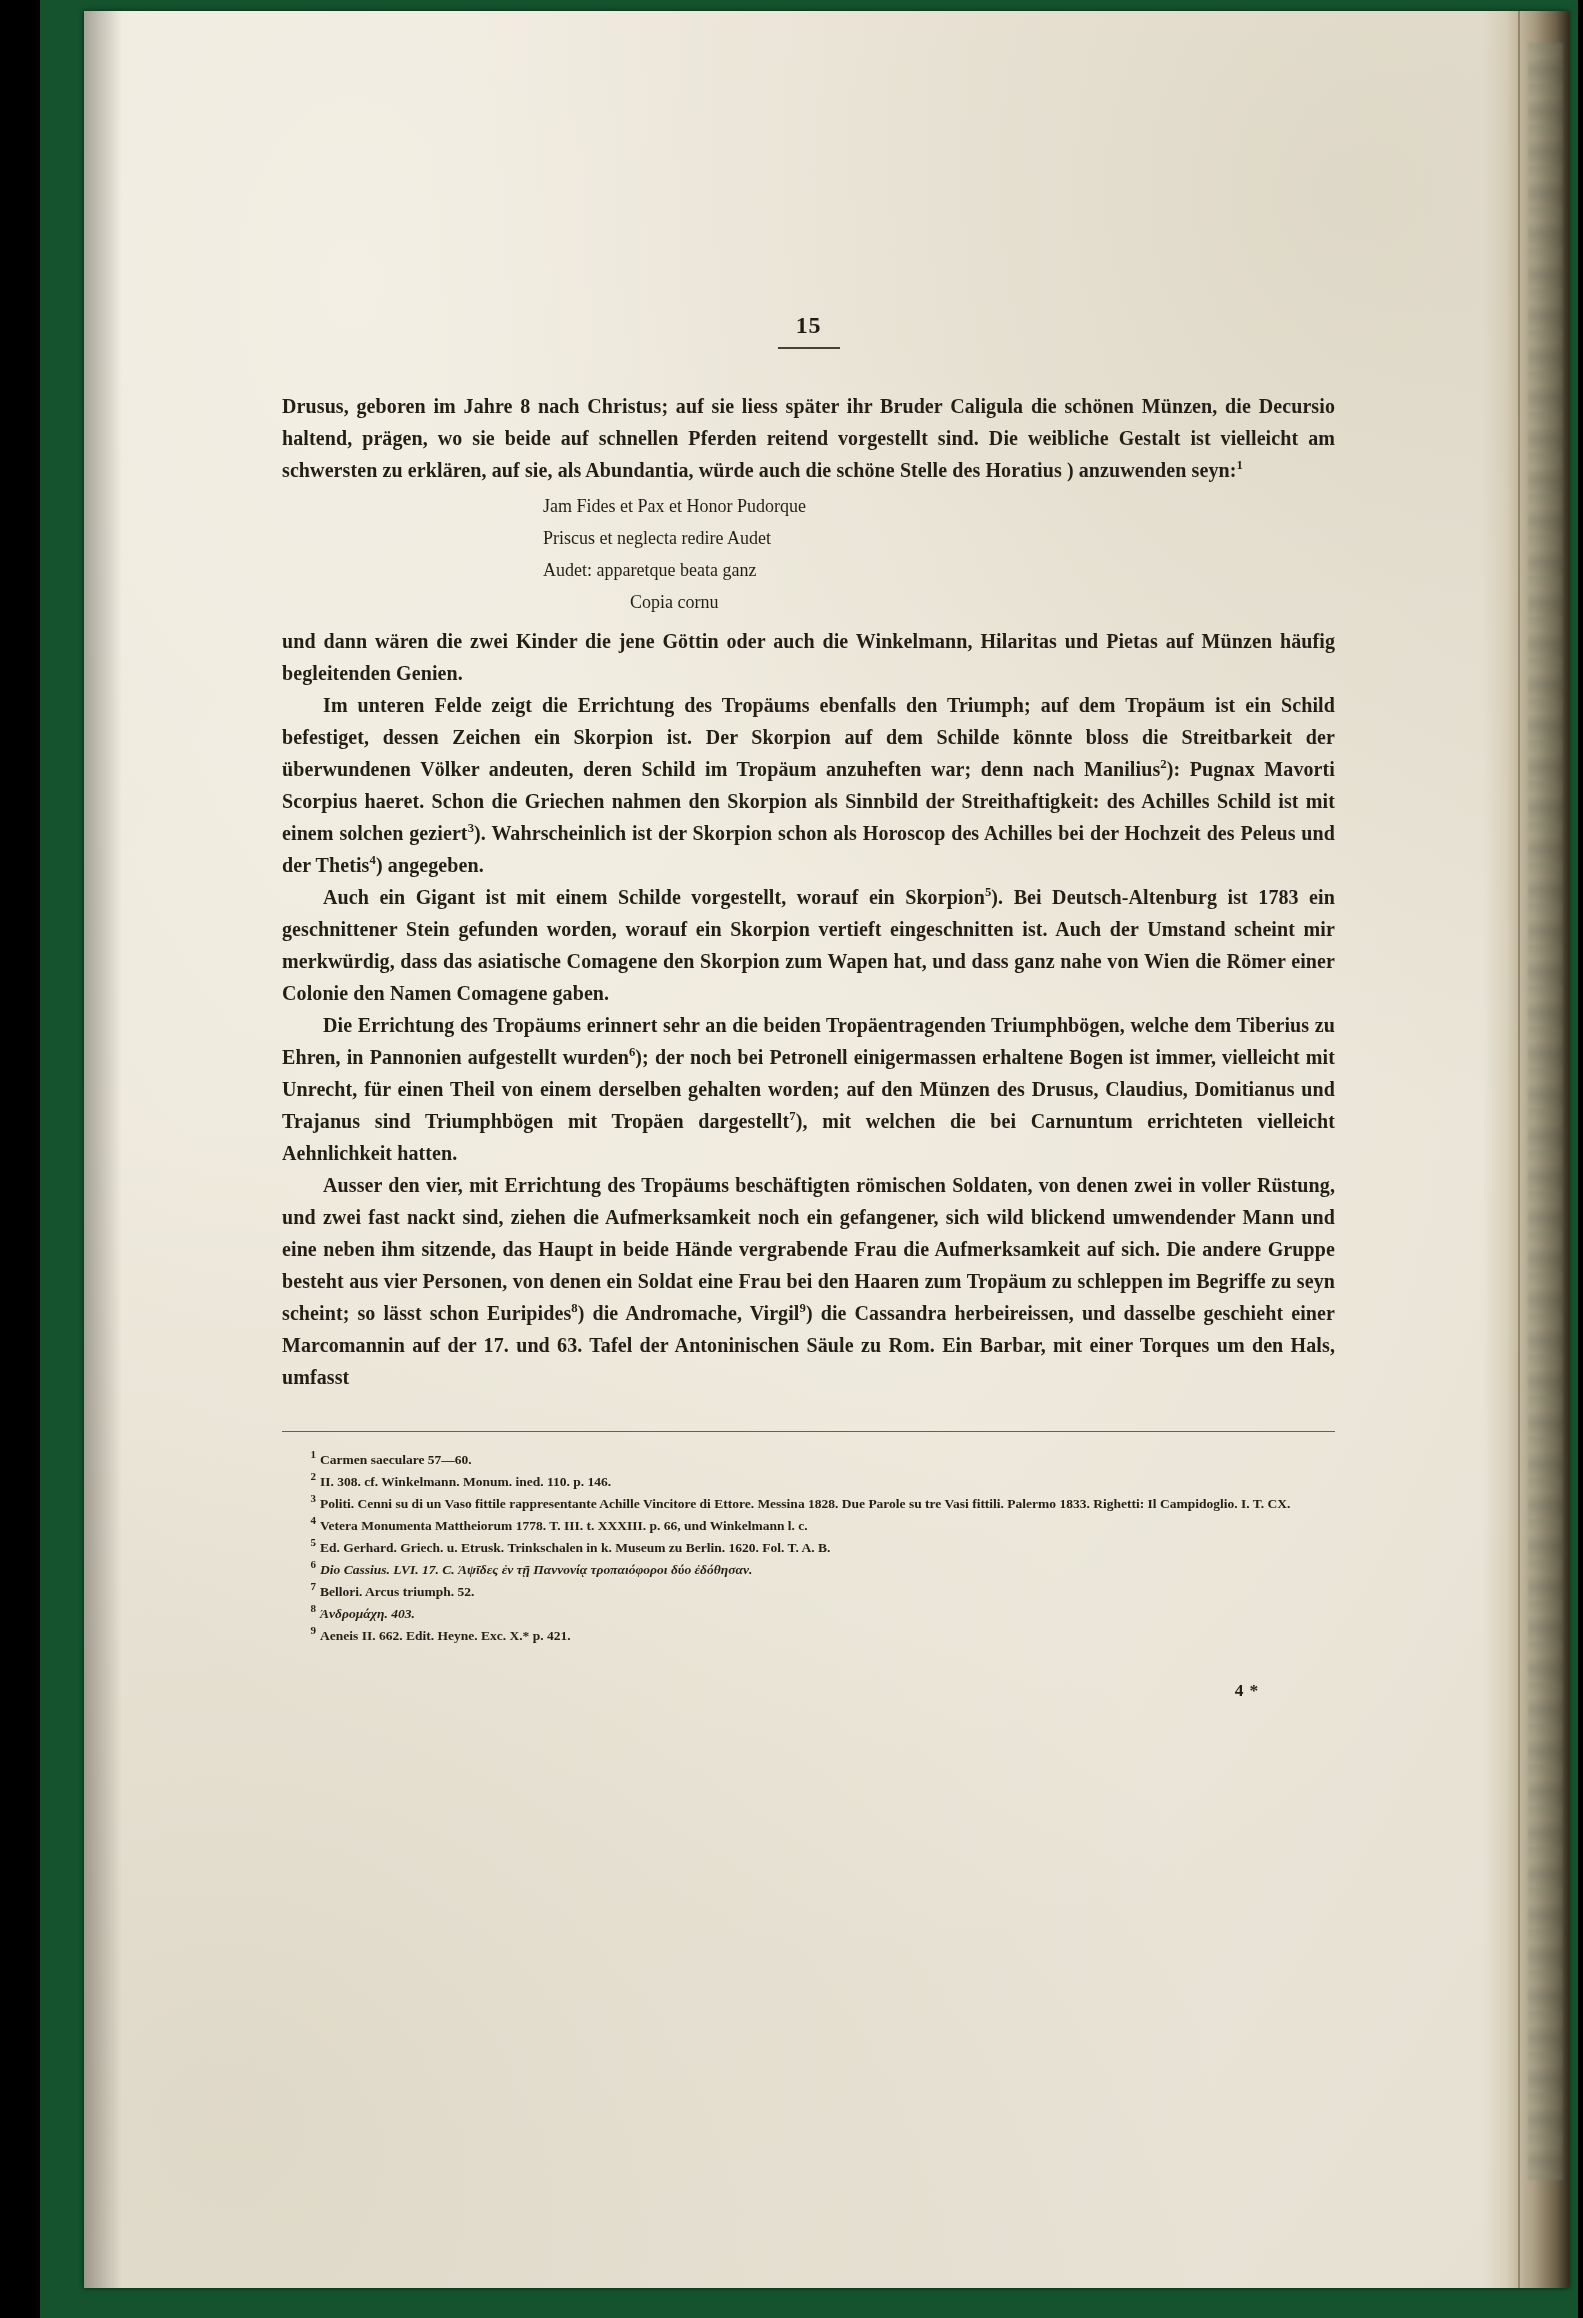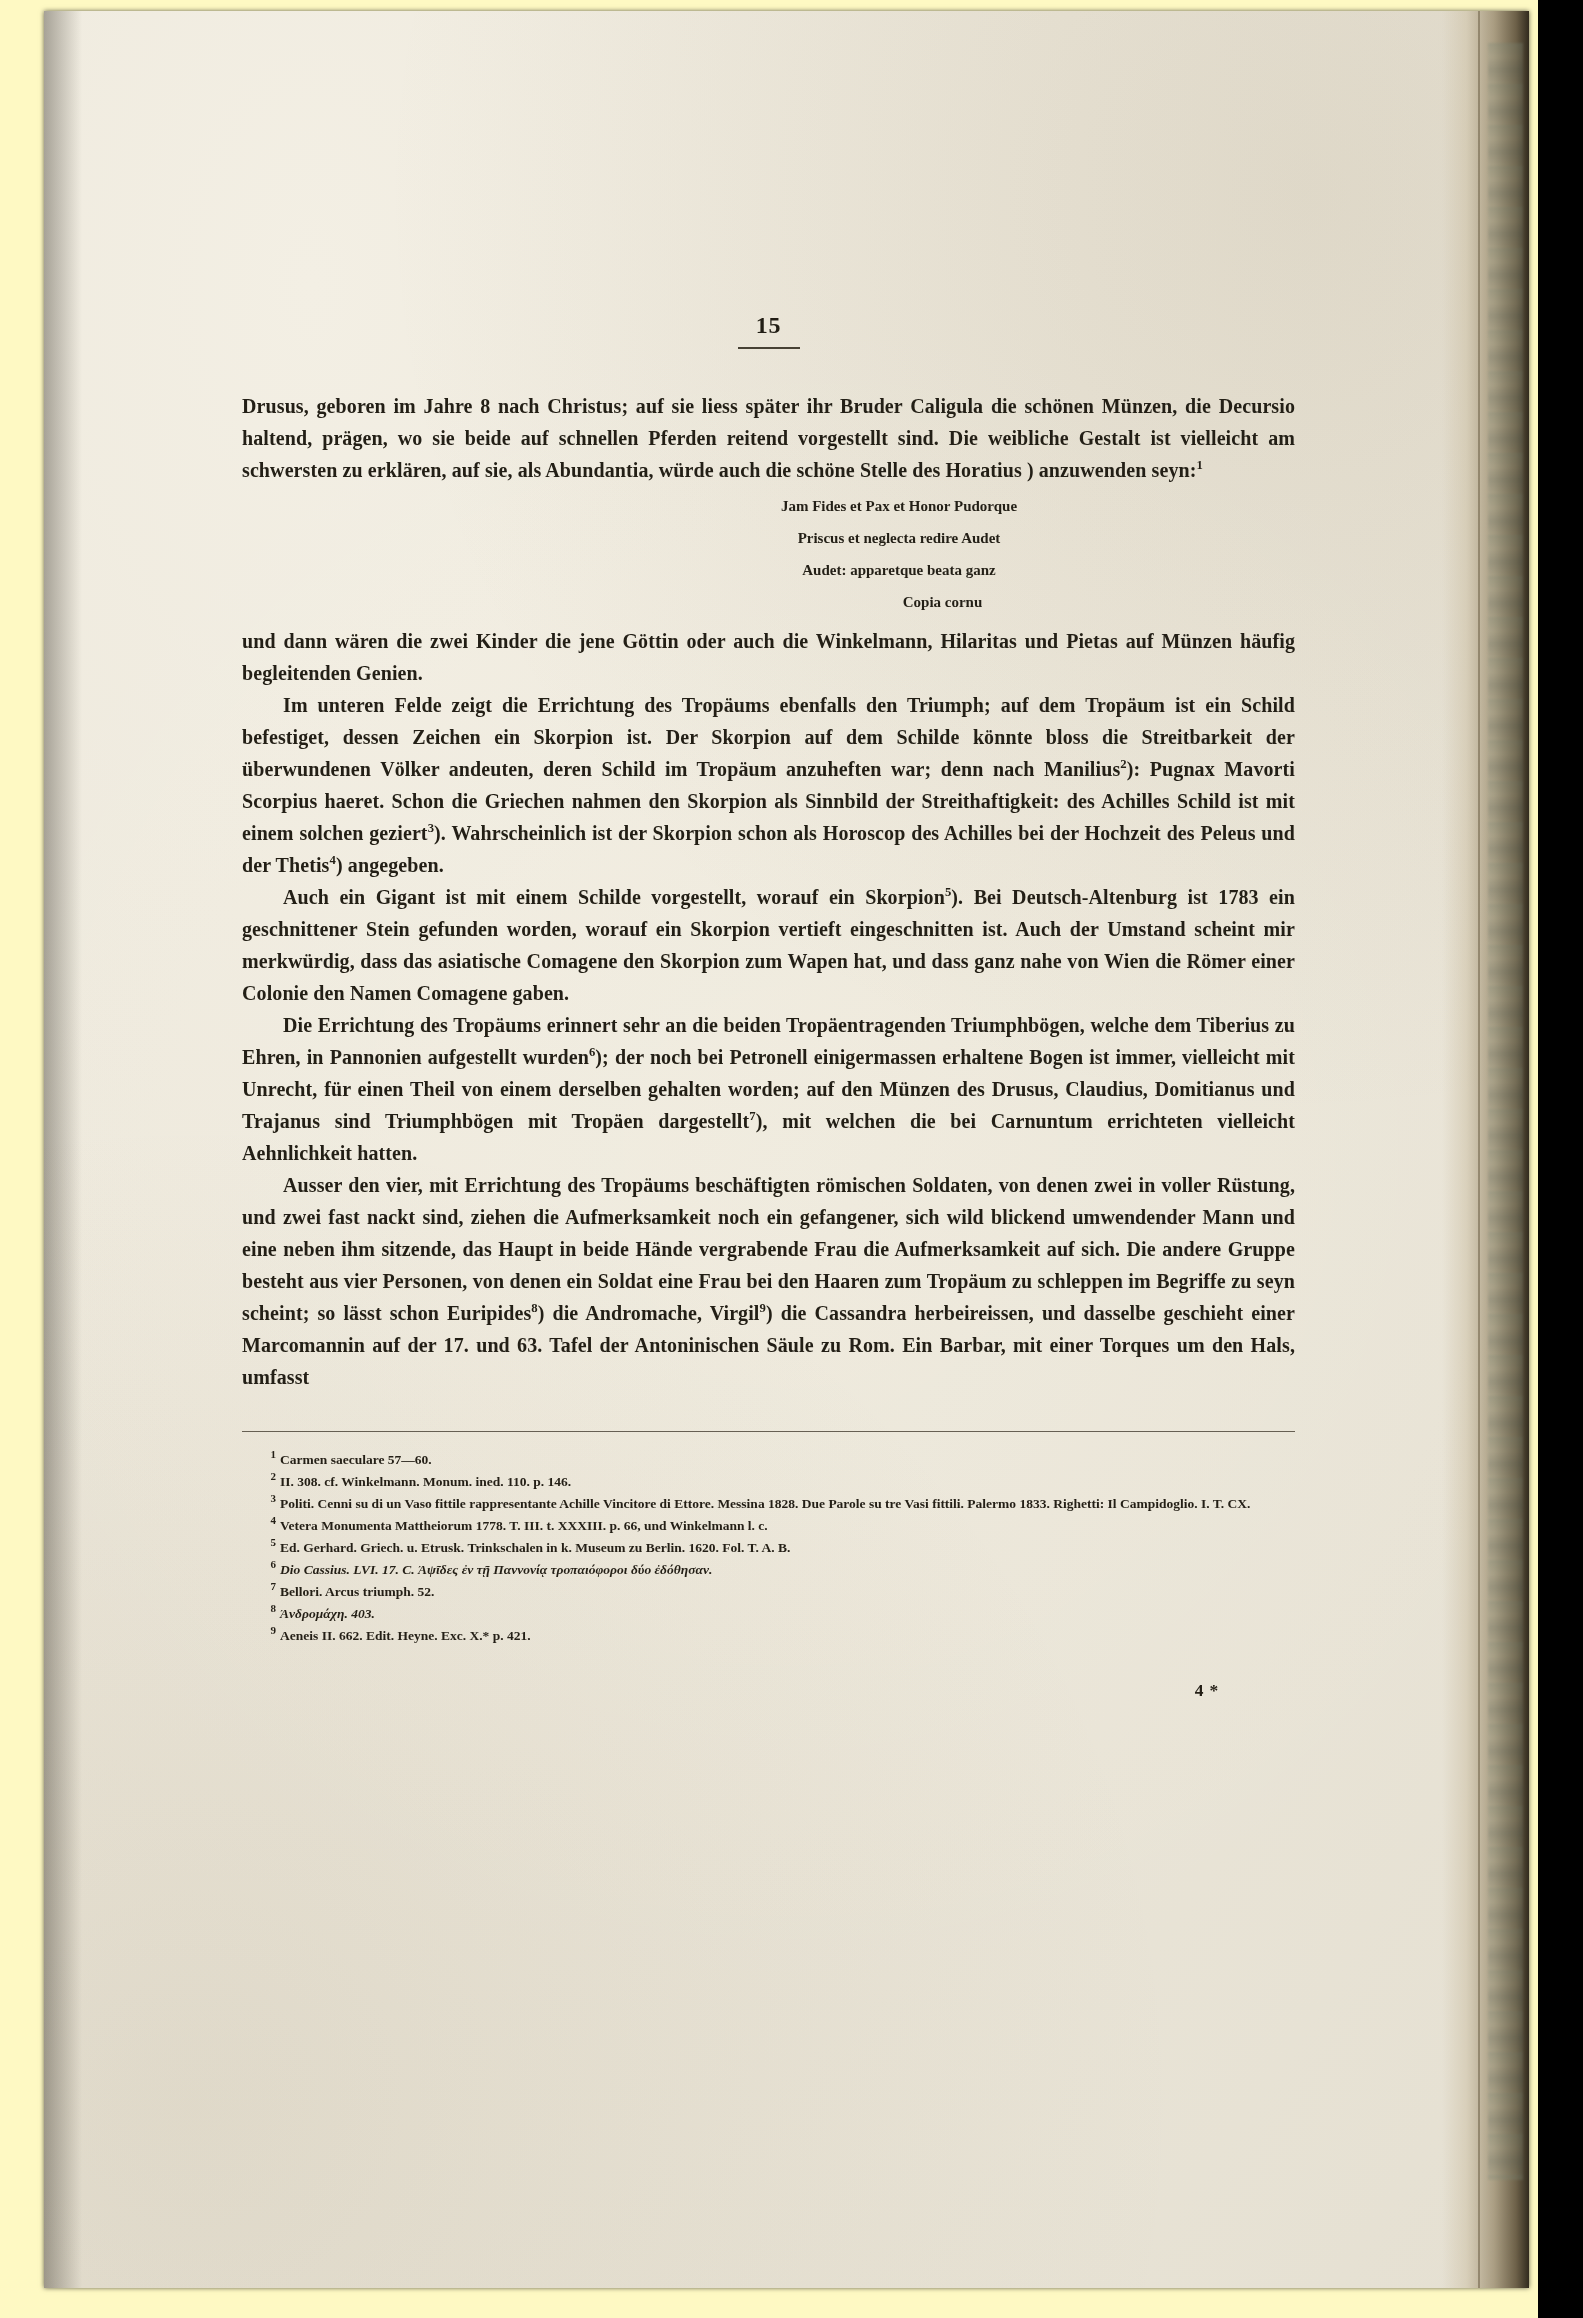--- a/index.html
+++ b/index.html
@@ -10,21 +10,22 @@
   body {
     width: 1583px;
     height: 2319px;
     overflow: hidden;
     font-family: "Liberation Serif", serif;
   }
   .scan {
     position: relative;
     width: 1538px;
     height: 2319px;
-    background: #fef9c3;
+    background: #14532d;
+    margin-left: 40px;
   }
   
   .page-sheet {
     position: absolute;
     left: 44px;
     top: 11px;
     width: 1485px;
     height: 2277px;
     background: #eeeade;
     background-image:
@@ -119,25 +120,24 @@
     text-align: justify;
     font-weight: bold;
     letter-spacing: 0.1px;
     -webkit-font-smoothing: none;
   }
   p.body.indent {
     text-indent: 41px;
   }
   .verse {
     margin: 4.7px 0 6.3px 0;
-    font-size: 15px;
+    font-size: 18px;
     line-height: 32px;
-    font-weight: bold;
+    font-weight: normal;
     color: #231f16;
-    text-align: center;
   }
   .verse div { white-space: pre; }
   .v1 { padding-left: 261px; }
   .v2 { padding-left: 261px; }
   .v3 { padding-left: 261px; }
   .v4 { padding-left: 348px; }
 
   sup.note {
     font-size: 12.7px;
     font-weight: bold;

